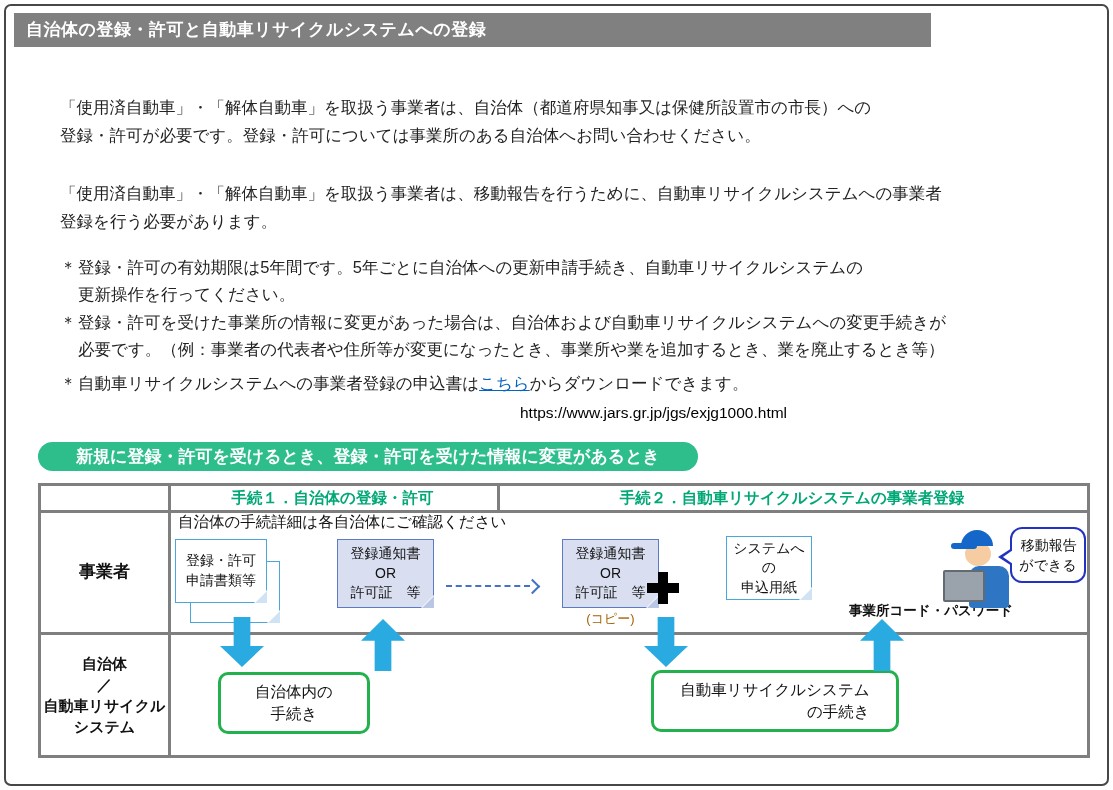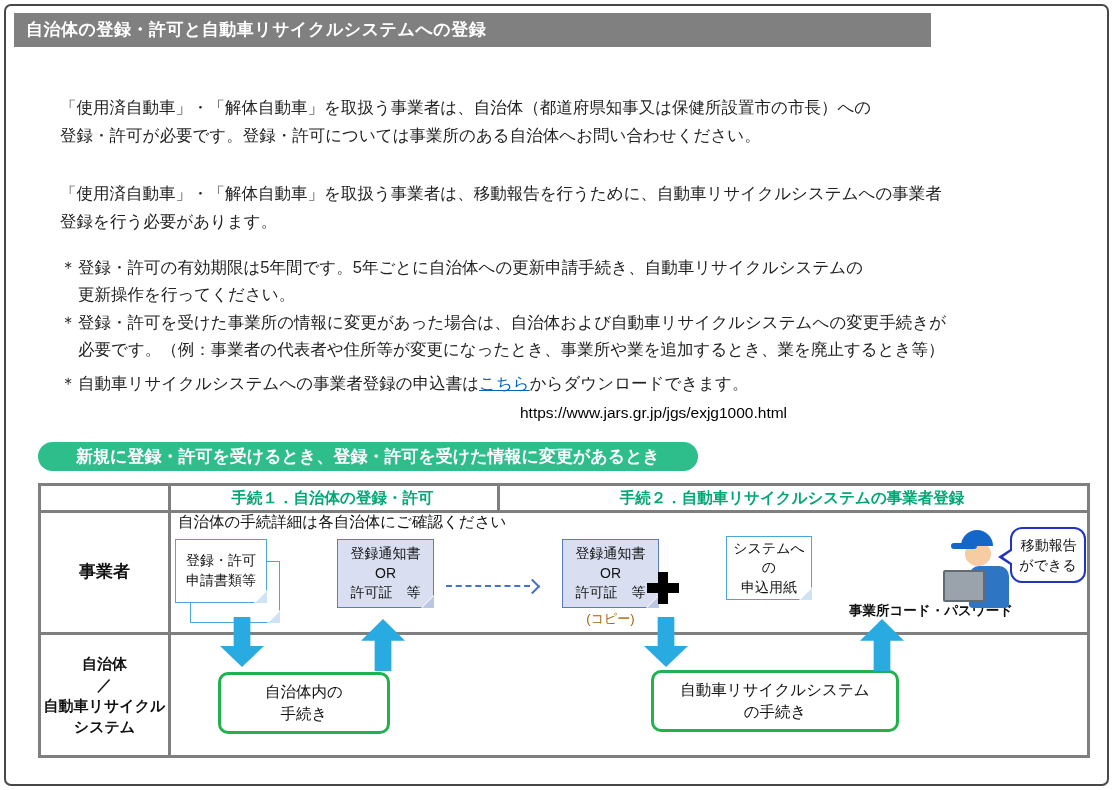--- a/index.html
+++ b/index.html
@@ -208,18 +208,18 @@
       <i class="tail-fill"></i>
       <span>移動報告
 ができる</span>
     </div>
 
     <div class="flow-arrow down" style="left:179px; top:131px;"></div>
     <div class="flow-arrow up" style="left:320px; top:133px;"></div>
     <div class="flow-arrow down" style="left:603px; top:131px;"></div>
     <div class="flow-arrow up" style="left:819px; top:133px;"></div>
 
-    <div class="green-box" style="left:177px; top:186px; width:172px; height:62px;">自治体内の
+    <div class="green-box" style="left:177px; top:186px; width:152px; height:62px;">自治体内の
 手続き</div>
-    <div class="green-box" style="left:610px; top:184px; width:248px; height:62px;">自動車リサイクルシステム
+    <div class="green-box" style="left:610px; top:184px; width:248px; height:62px;text-align:right;">自動車リサイクルシステム
 の手続き</div>
   </div>
 </div>
 
 </body></html>

